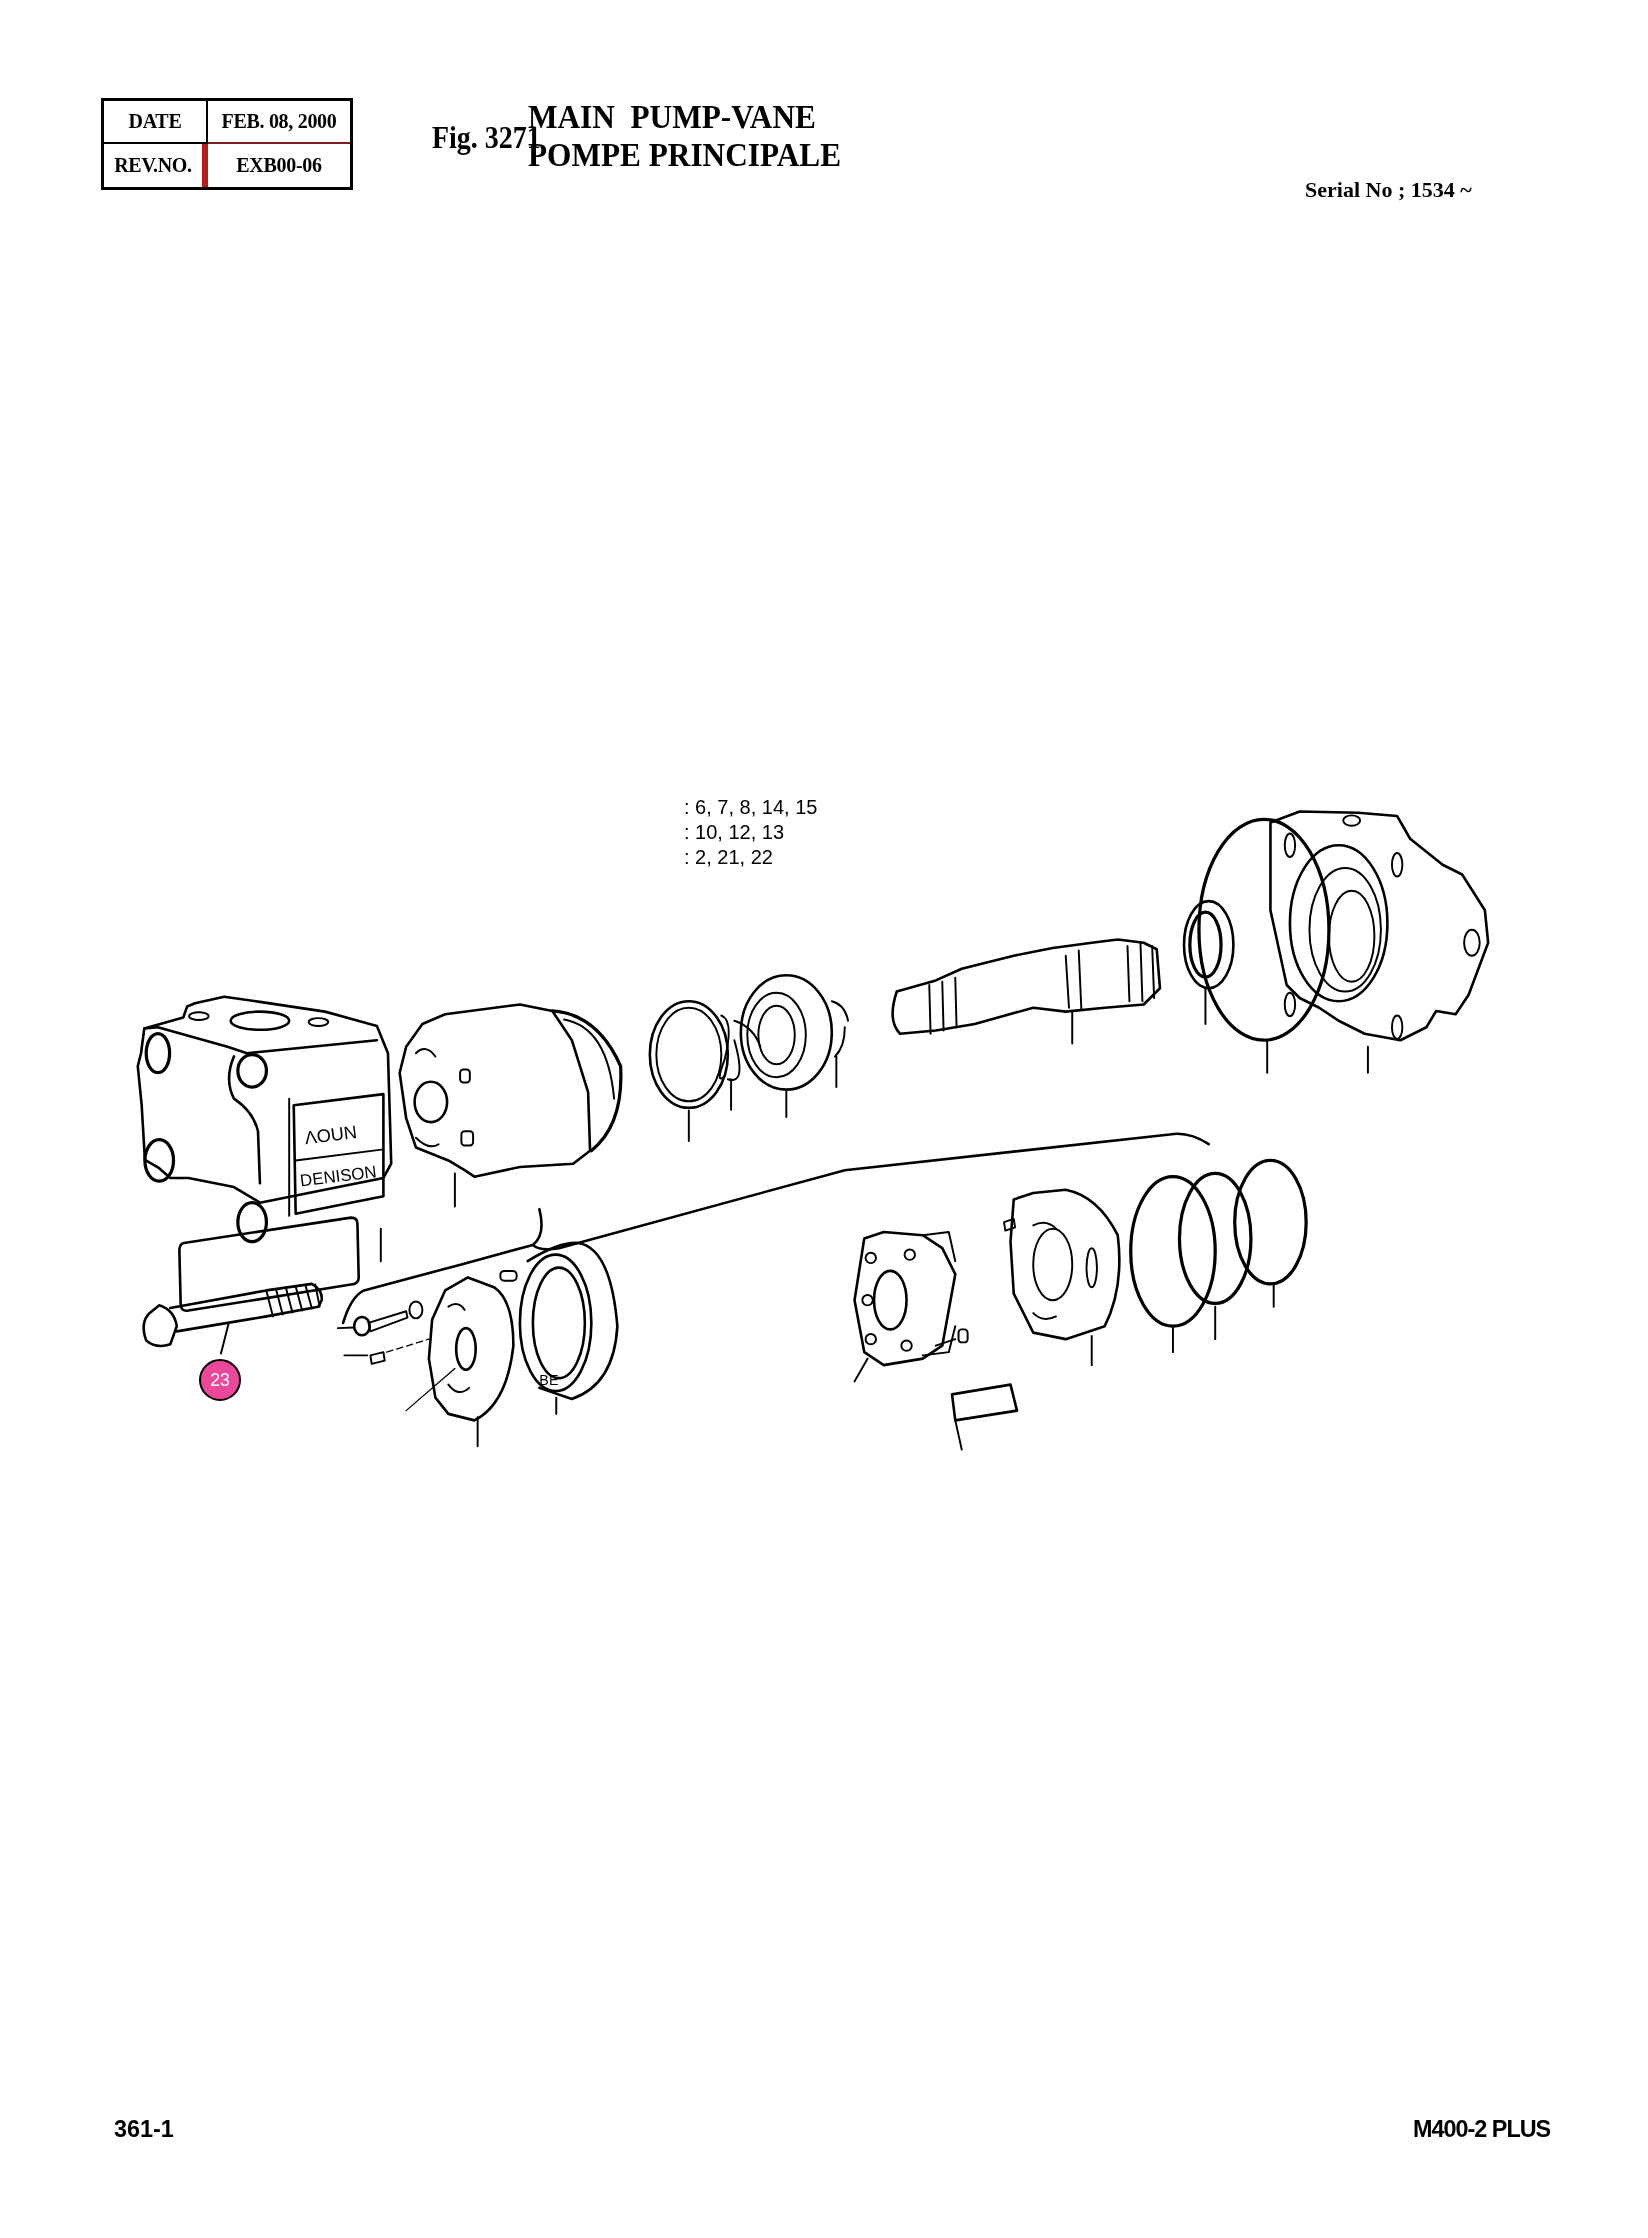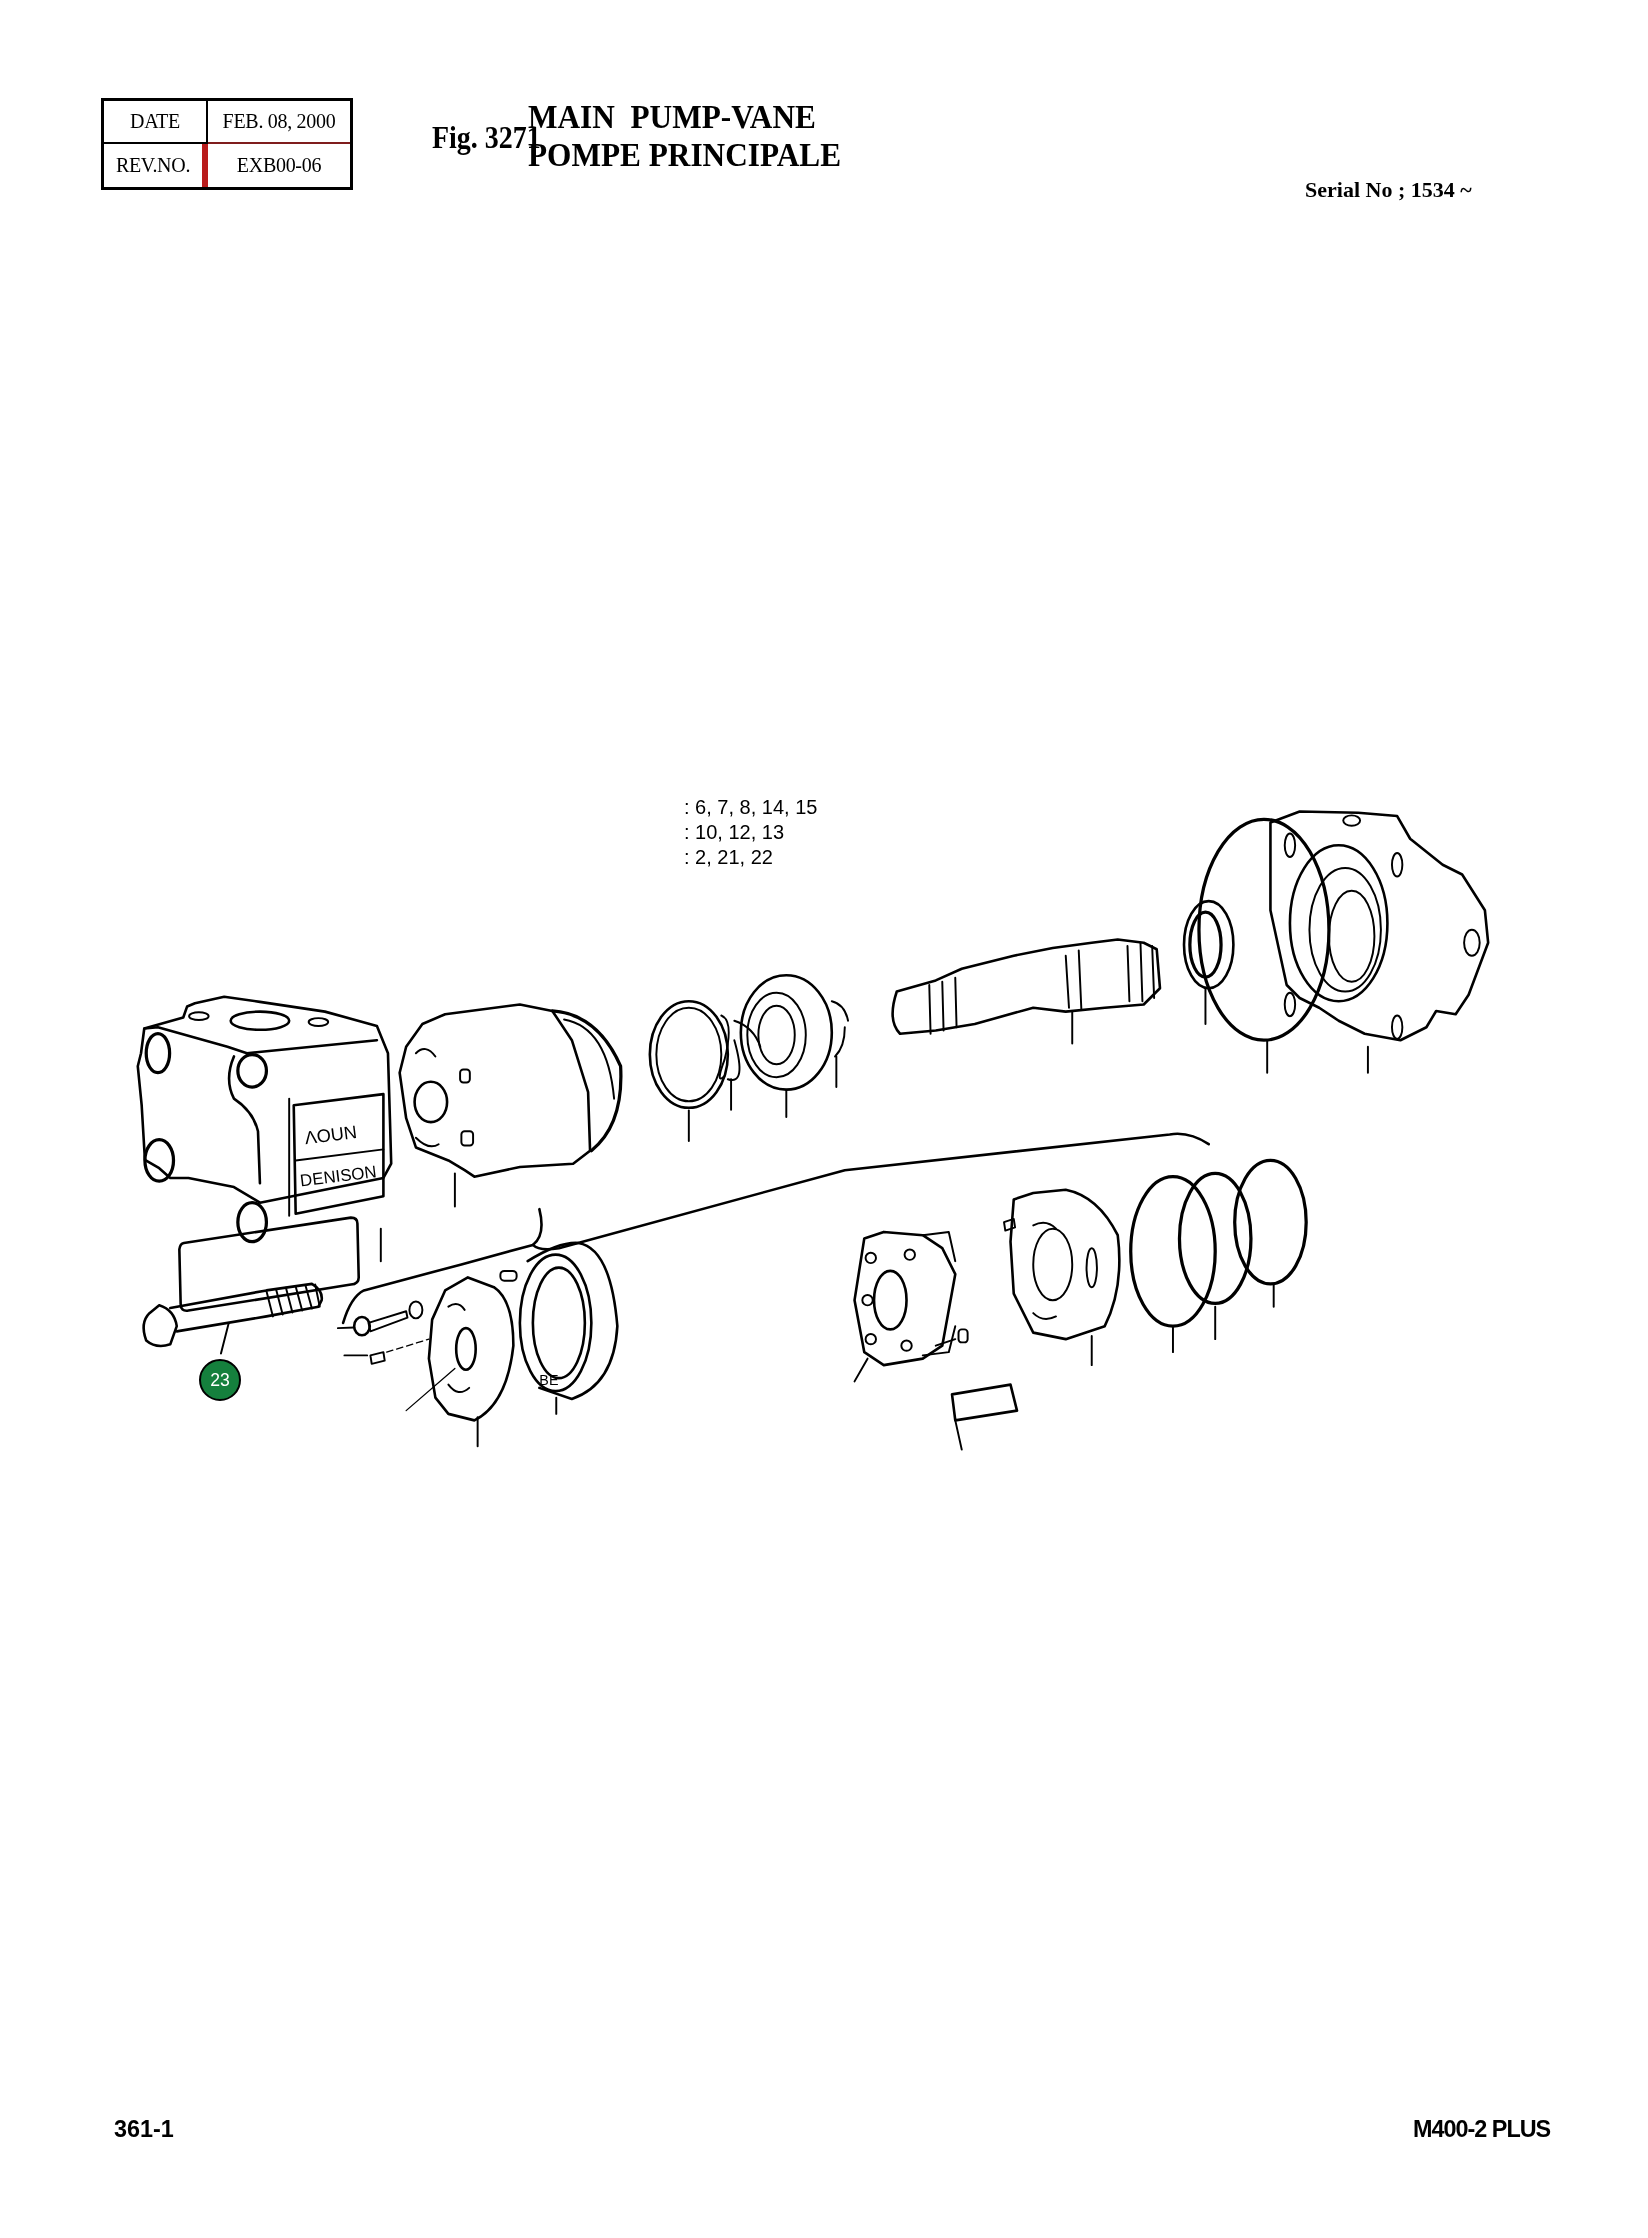--- a/index.html
+++ b/index.html
@@ -1,29 +1,29 @@
 <!DOCTYPE html>
 <html style="font-size:10.4px"><head>
 <meta charset="utf-8">
 <style>
   html, body { margin:0; padding:0; background:#ffffff; }
   body { width:1648px; height:2239px; position:relative; overflow:hidden; font-family:"Liberation Serif", serif; color:#000; }
   .rev-box { position:absolute; left:101px; top:98px; width:252px; height:92px; border:3.3px solid #000; box-sizing:border-box; display:grid; grid-template-columns:104px 1fr; grid-template-rows:1fr 1fr; }
-  .rev-box .cell { display:flex; align-items:center; justify-content:center; font-family:"Liberation Serif", serif; font-weight:normal; font-size:20px; letter-spacing:-0.3px; white-space:nowrap; }
+  .rev-box .cell { display:flex; align-items:center; justify-content:center; font-family:"Liberation Serif", serif; font-weight:bold; font-size:20px; letter-spacing:-0.3px; white-space:nowrap; }
   .rev-box .c1 { border-right:2px solid #000; border-bottom:2px solid #000; }
   .rev-box .c2 { border-bottom:2px solid #7f1d1d; }
   .rev-box .c3 { border-right:6px solid #b91c1c; }
   .fig-no { position:absolute; left:432px; top:121px; font-weight:bold; font-size:32.5px; line-height:1; transform:scaleX(0.86); transform-origin:left; white-space:nowrap; }
   .title-en { position:absolute; left:528px; top:100px; font-weight:bold; font-size:34px; line-height:1; white-space:pre; transform:scaleX(0.92); transform-origin:left; }
   .title-fr { position:absolute; left:528px; top:138px; font-weight:bold; font-size:34px; line-height:1; white-space:pre; transform:scaleX(0.92); transform-origin:left; }
   .serial { position:absolute; left:1305px; top:179px; font-weight:bold; font-size:22px; line-height:1; white-space:nowrap; }
   .legend { position:absolute; left:684px; top:795px; font-family:"Liberation Sans", sans-serif; font-size:20px; line-height:25px; }
   .legend div { white-space:nowrap; }
   .diagram { position:absolute; left:0; top:0; width:1648px; height:2239px; pointer-events:none; }
-  .callout { position:absolute; left:199px; top:1359px; width:42px; height:42px; border-radius:50%; background:#15803d; border:2.6px solid #000; box-sizing:border-box; color:#fff; font-family:"Liberation Sans", sans-serif; font-size:17.6px; display:flex; align-items:center; justify-content:center; cursor:pointer; }
+  .callout { position:absolute; left:199px; top:1359px; width:42px; height:42px; border-radius:50%; background:#ec4899; border:2.6px solid #000; box-sizing:border-box; color:#fff; font-family:"Liberation Sans", sans-serif; font-size:17.6px; display:flex; align-items:center; justify-content:center; cursor:pointer; }
   .footer-left { position:absolute; left:114px; top:2118px; font-family:"Liberation Sans", sans-serif; font-weight:bold; font-size:23.4px; line-height:1; }
   .footer-right { position:absolute; left:1413px; top:2118px; font-family:"Liberation Sans", sans-serif; font-weight:bold; font-size:23.4px; line-height:1; letter-spacing:-1px; }
 </style>
 </head>
 <body>
 
 <div class="rev-box">
   <div class="cell c1">DATE</div>
   <div class="cell c2">FEB. 08, 2000</div>
   <div class="cell c3">REV.NO.</div>

